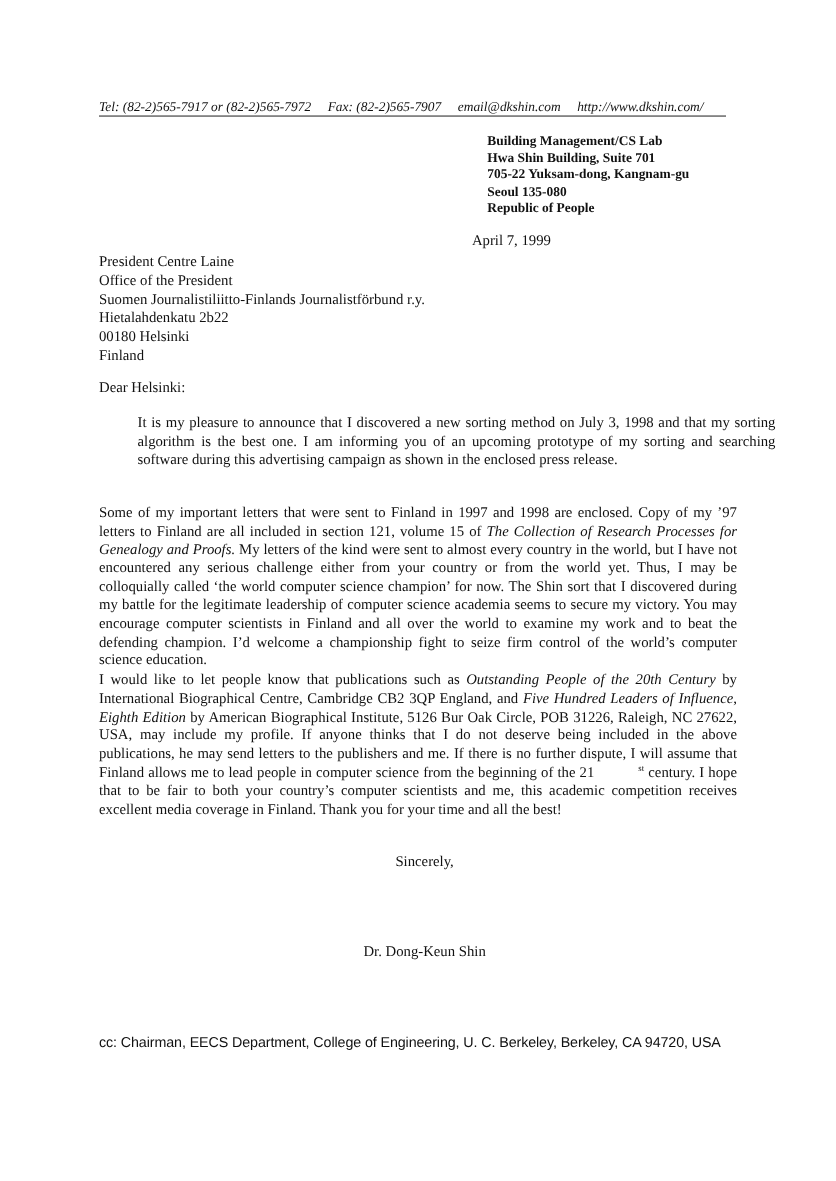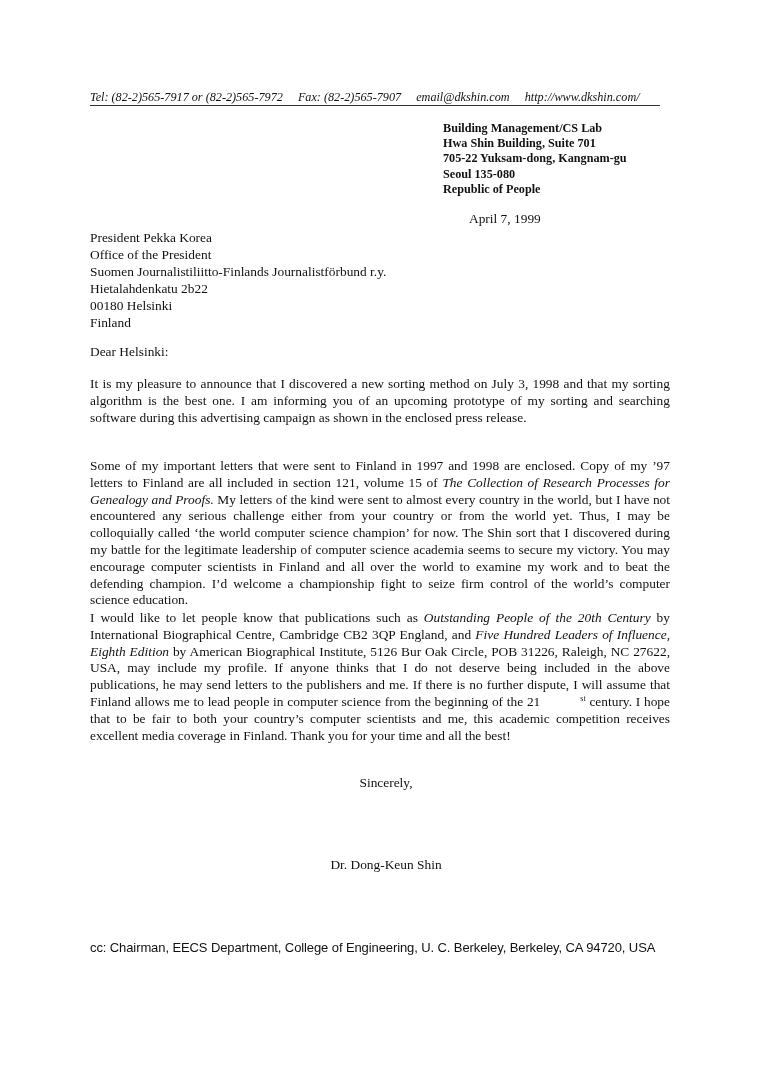--- a/index.html
+++ b/index.html
@@ -5,25 +5,25 @@
   html, body { margin: 0; padding: 0; background: #ffffff; }
   body { width: 760px; height: 1074px; position: relative; overflow: hidden;
          font-family: "Liberation Serif", serif; color: #111; font-size: 13.4px; }
   .header-line { position: absolute; left: 90px; top: 90px; width: 570px;
                  font-style: italic; font-size: 12.2px; white-space: nowrap;
                  border-bottom: 1.5px solid #333; line-height: 15px; padding-bottom: 0;
                  word-spacing: 0px; }
   .header-line span { margin-right: 12px; }
   .header-line span:last-child { margin-right: 11px; }
   .sender { position: absolute; left: 443px; top: 121px; font-weight: bold; font-size: 12.2px; line-height: 15.2px; }
-  .date { position: absolute; left: 469px; top: 211px; font-size: 13.4px; }
+  .date { position: absolute; left: 429px; top: 211px; font-size: 13.4px; }
   .recipient { position: absolute; left: 90px; top: 229px; line-height: 17px; }
   .salutation { position: absolute; left: 90px; top: 344px; }
   .para { position: absolute; left: 90px; width: 580px; text-align: justify; line-height: 16.8px; }
-  .p1 { top: 376px; }
+  .p1 { top: 376px; margin-left: 35px; }
   .p2 { top: 443px; margin-top: 15px; }
   .p3 { top: 610px; }
   .closing { position: absolute; left: 0; width: 760px; text-align: center; }
   .sincerely { top: 775px; left: 6px; }
   .signature { top: 857px; left: 6px; }
   .cc { position: absolute; left: 90px; top: 940px; font-family: "Liberation Sans", sans-serif; font-size: 13px; white-space: nowrap; letter-spacing: -0.1px; }
   i { font-style: italic; }
   sup { font-size: 8px; vertical-align: super; line-height: 0; margin-left: 40px; }
 </style>
 </head>
@@ -40,21 +40,21 @@
   <div>Building Management/CS Lab</div>
   <div>Hwa Shin Building, Suite 701</div>
   <div>705-22 Yuksam-dong, Kangnam-gu</div>
   <div>Seoul 135-080</div>
   <div>Republic of People</div>
 </div>
 
 <div class="date">April 7, 1999</div>
 
 <div class="recipient">
-  <div>President Pekka Korea</div>
+  <div>President Centre Laine</div>
   <div>Office of the President</div>
   <div>Suomen Journalistiliitto-Finlands Journalistförbund r.y.</div>
   <div>Hietalahdenkatu 2b22</div>
   <div>00180 Helsinki</div>
   <div>Finland</div>
 </div>
 
 <div class="salutation">Dear Helsinki:</div>
 
 <div class="para p1">It is my pleasure to announce that I discovered a new sorting method on July 3, 1998 and that my sorting algorithm is the best one.   I am informing you of an upcoming prototype of my sorting and searching software during this advertising campaign as shown in the enclosed press release.</div>

